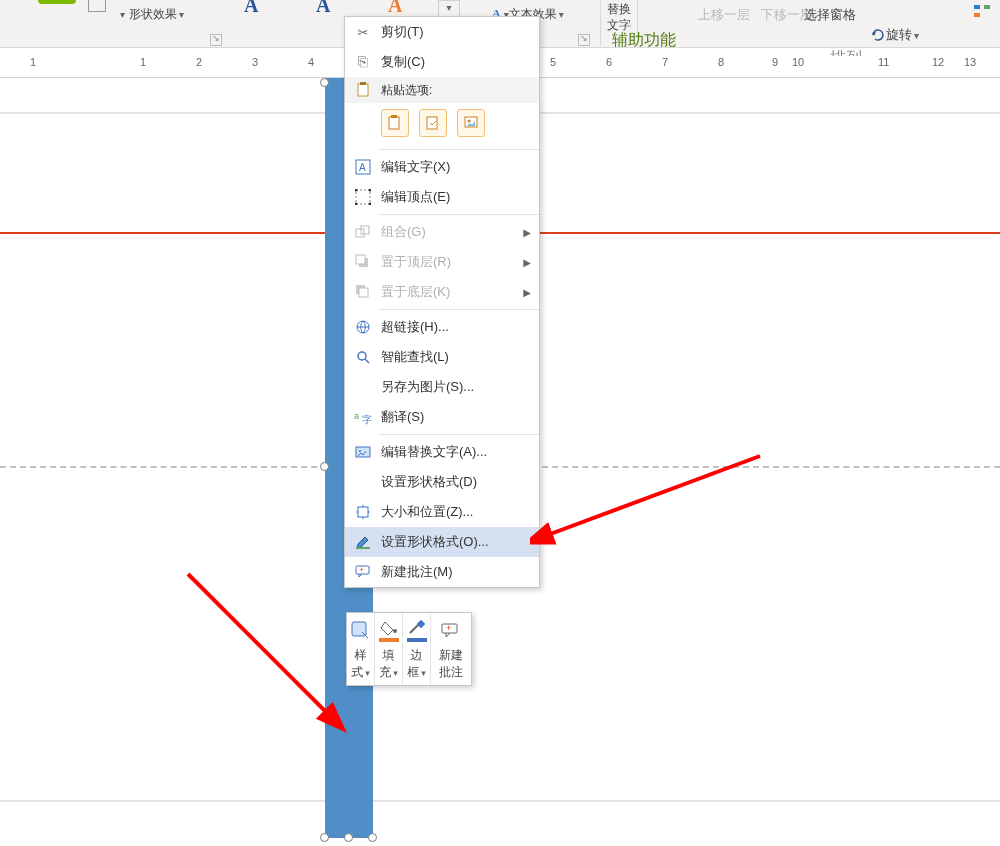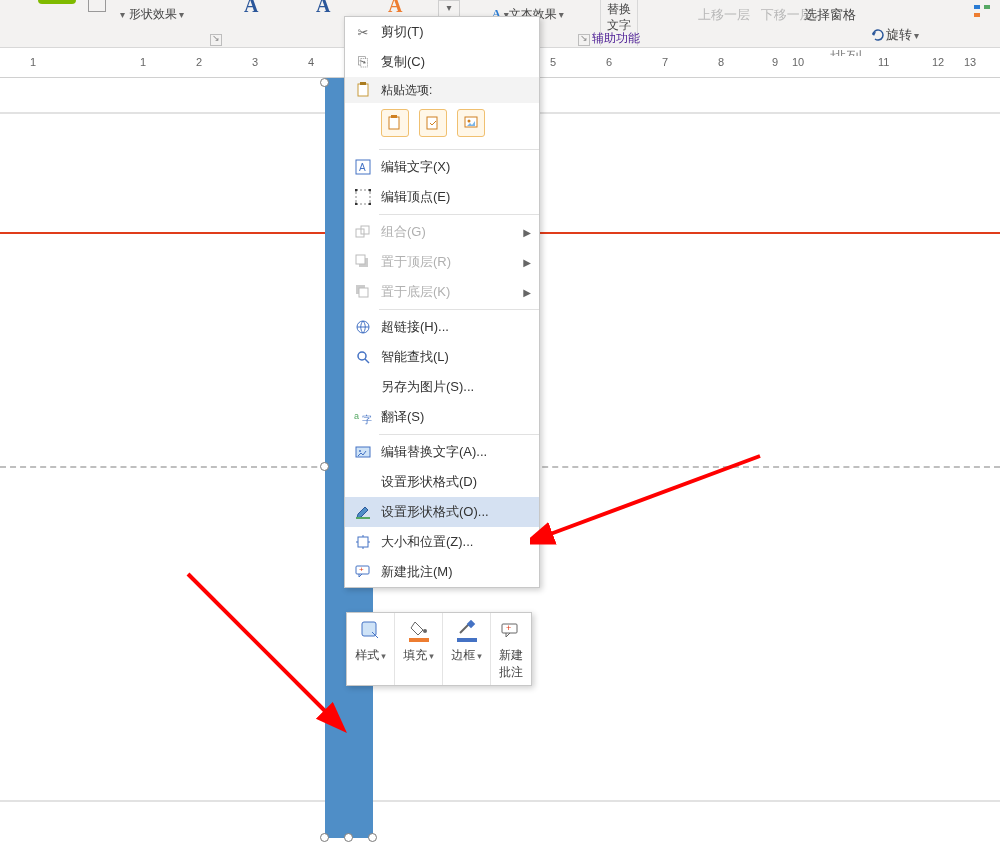--- a/index.html
+++ b/index.html
@@ -10,21 +10,21 @@
   .ribbon-group { position: absolute; top: 2px; color: #444; font-size: 12px; }
   .shape-effects { left: 120px; top: 6px; display: flex; align-items: center; }
   .shape-effects .chev { margin-right: 4px; }
   .text-effects { left: 492px; top: 6px; display: flex; align-items: center; }
   .alt-text { left: 600px; top: 0; text-align: center; line-height: 14px; border-left: 1px solid #d8d8d8; border-right: 1px solid #d8d8d8; height: 46px; padding: 2px 6px; }
   .alt-text-bottom { display: block; margin-top: 2px; }
   .layer-btns { left: 698px; top: 6px; color: #b8b8b8; font-size: 13px; }
   .select-pane { left: 804px; top: 6px; font-size: 13px; color: #444; }
   .rotate { left: 870px; top: 26px; font-size: 13px; color: #444; display: flex; align-items: center; }
   .align-ico { left: 972px; top: 4px; }
-  .grp-label-1 { position: absolute; left: 592px; top: 30px; font-size: 12px; color: #4c1d95; }
+  .grp-label-1 { position: absolute; left: 612px; top: 30px; font-size: 16px; color: #4d7c0f; }
   .grp-label-2 { position: absolute; left: 790px; top: 48px; font-size: 16px; color: #888; margin-left: 40px; }
   .dlg-launcher { position: absolute; width: 12px; height: 12px; border: 1px solid #bdbdbd; }
   .dlg-launcher::after { content: "↘"; font-size: 9px; color: #888; position: absolute; top: -2px; left: 1px; }
 
   
   .ribbon-stub-green { position: absolute; left: 38px; top: -6px; width: 38px; height: 10px; background: #7fba00; border-radius: 0 0 4px 4px; }
   .ribbon-stub-box { position: absolute; left: 88px; top: -2px; width: 18px; height: 14px; border: 1px solid #999; }
   .ribbon-stub-A1 { position: absolute; left: 244px; top: -6px; color: #2b579a; font-size: 20px; font-weight: bold; font-family: Georgia, serif; }
   .ribbon-stub-A2 { position: absolute; left: 316px; top: -6px; color: #2b579a; font-size: 20px; font-weight: bold; font-family: Georgia, serif; }
   .ribbon-stub-A3 { position: absolute; left: 388px; top: -6px; color: #ed7d31; font-size: 20px; font-weight: bold; font-family: Georgia, serif; }
@@ -54,21 +54,21 @@
   .ctx-item.hover { background: #d5e1f2; }
   .ctx-item.section-label { background: #f3f3f3; height: 26px; font-size: 12px; }
   .ctx-ico { width: 24px; height: 20px; display: inline-flex; align-items: center; justify-content: center; margin-right: 6px; color: #6c6c6c; flex-shrink: 0; }
   .ctx-item .sub { position: absolute; right: 8px; color: #666; font-size: 10px; }
   .ctx-sep { height: 1px; background: #e1e1e1; margin: 2px 0 2px 34px; }
   .paste-row { display: flex; gap: 10px; padding: 6px 6px 10px 36px; }
   .paste-opt { width: 28px; height: 28px; border: 1px solid #f0c070; border-radius: 3px; background: #fff7e8; display: flex; align-items: center; justify-content: center; color: #d08020; font-size: 14px; }
 
   
   .mini-toolbar { position: absolute; left: 346px; top: 612px; background: #fff; border: 1px solid #c8c8c8; box-shadow: 2px 2px 6px rgba(0,0,0,.2); z-index: 40; display: flex; }
-  .mini-btn { width: 48px; padding: 6px 2px 4px; text-align: center; font-size: 12px; color: #444; border-right: 1px solid #e4e4e4; }
+  .mini-btn { width: 28px; padding: 6px 2px 4px; text-align: center; font-size: 12px; color: #444; border-right: 1px solid #e4e4e4; }
   .mini-btn:last-child { border-right: none; }
   .mini-ico { height: 24px; display: flex; align-items: center; justify-content: center; margin-bottom: 4px; }
   .mini-ico .swatch { display: block; width: 20px; height: 4px; margin-top: 2px; }
   .mini-btn .arrow { font-size: 9px; color: #666; margin-left: 2px; }
 
   
   .arrow-svg { position: absolute; z-index: 60; }
 
   
   svg { display: block; }
@@ -302,37 +302,37 @@
           <circle cx="5" cy="7" r="1" fill="#4472c4"></circle>
           <path d="M3 12l3-3 2 2 3-4" stroke="#4472c4" fill="none"></path>
         </svg>
     </span>
     <span>编辑替换文字(A)...</span>
   </div>
   <div class="ctx-item">
     <span class="ctx-ico"></span>
     <span>设置形状格式(D)</span>
   </div>
+  <div class="ctx-item">
+    <span class="ctx-ico">
+      <svg width="16" height="16">
+          <rect x="3" y="3" width="10" height="10" fill="none" stroke="#4472c4"></rect>
+          <path d="M1 8h2M13 8h2M8 1v2M8 13v2" stroke="#4472c4"></path>
+        </svg>
+    </span>
+    <span>大小和位置(Z)...</span>
+  </div>
   <div class="ctx-item hover">
     <span class="ctx-ico">
       <svg width="16" height="16">
           <path d="M3 10l7-7 3 3-7 7-4 1z" fill="#4f8ec7" stroke="#2b579a"></path>
           <rect x="1" y="13" width="14" height="2" fill="#56a864"></rect>
         </svg>
     </span>
     <span>设置形状格式(O)...</span>
-  </div>
-  <div class="ctx-item">
-    <span class="ctx-ico">
-      <svg width="16" height="16">
-          <rect x="3" y="3" width="10" height="10" fill="none" stroke="#4472c4"></rect>
-          <path d="M1 8h2M13 8h2M8 1v2M8 13v2" stroke="#4472c4"></path>
-        </svg>
-    </span>
-    <span>大小和位置(Z)...</span>
   </div>
   <div class="ctx-item">
     <span class="ctx-ico">
       <svg width="16" height="16">
           <rect x="1" y="2" width="13" height="8" rx="1" fill="none" stroke="#4472c4"></rect>
           <path d="M4 10v3l3-3" fill="none" stroke="#4472c4"></path>
           <text x="4" y="8" font-size="8" fill="#e03c1a">+</text>
         </svg>
     </span>
     <span>新建批注(M)</span>

